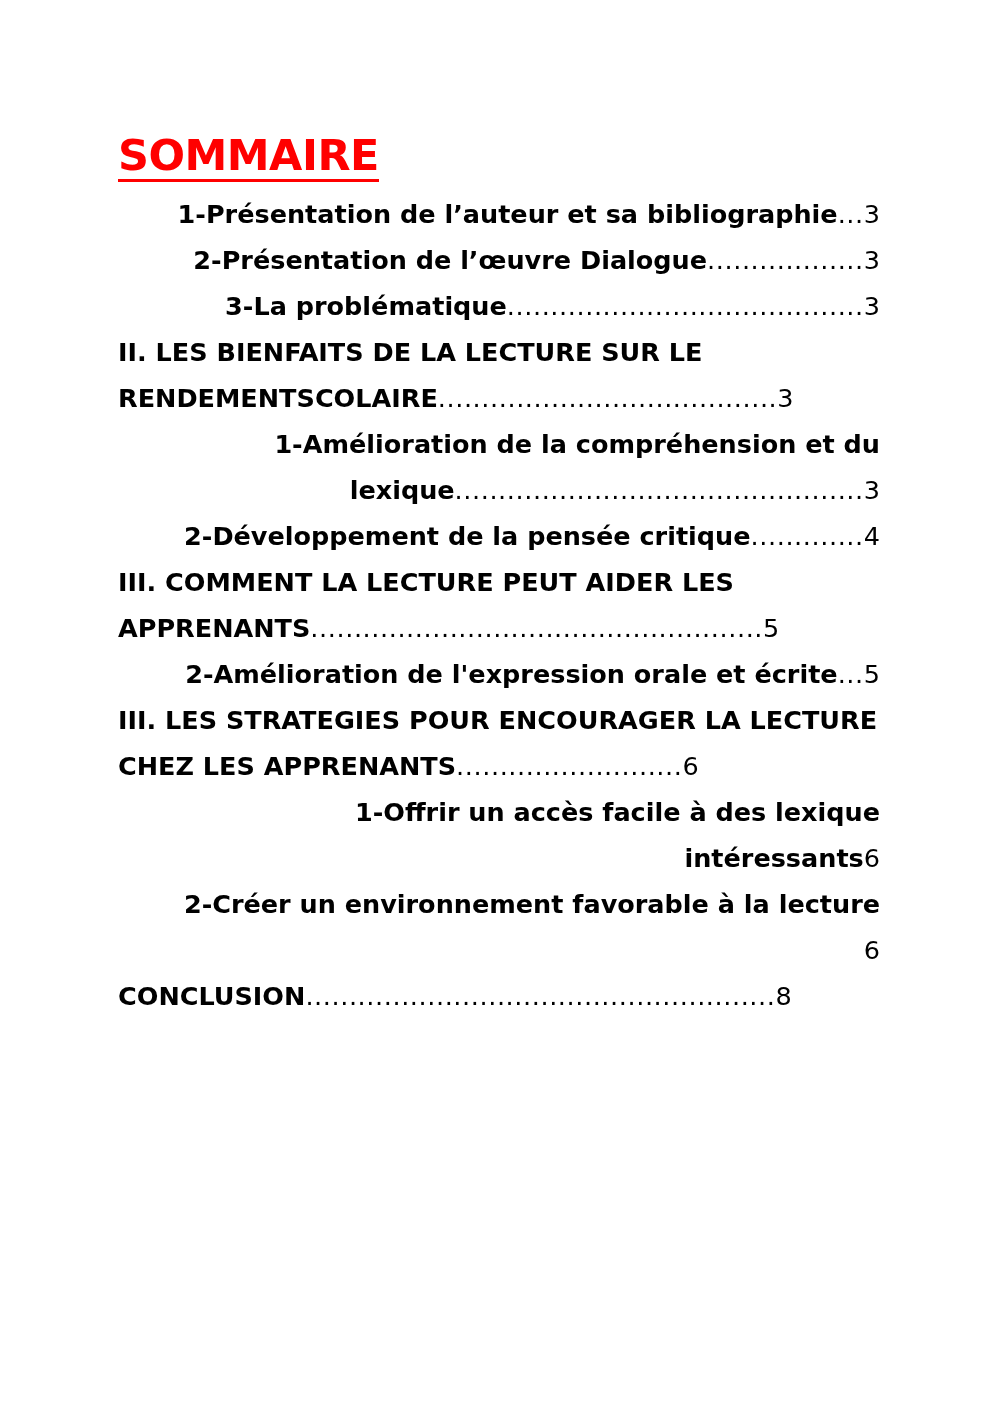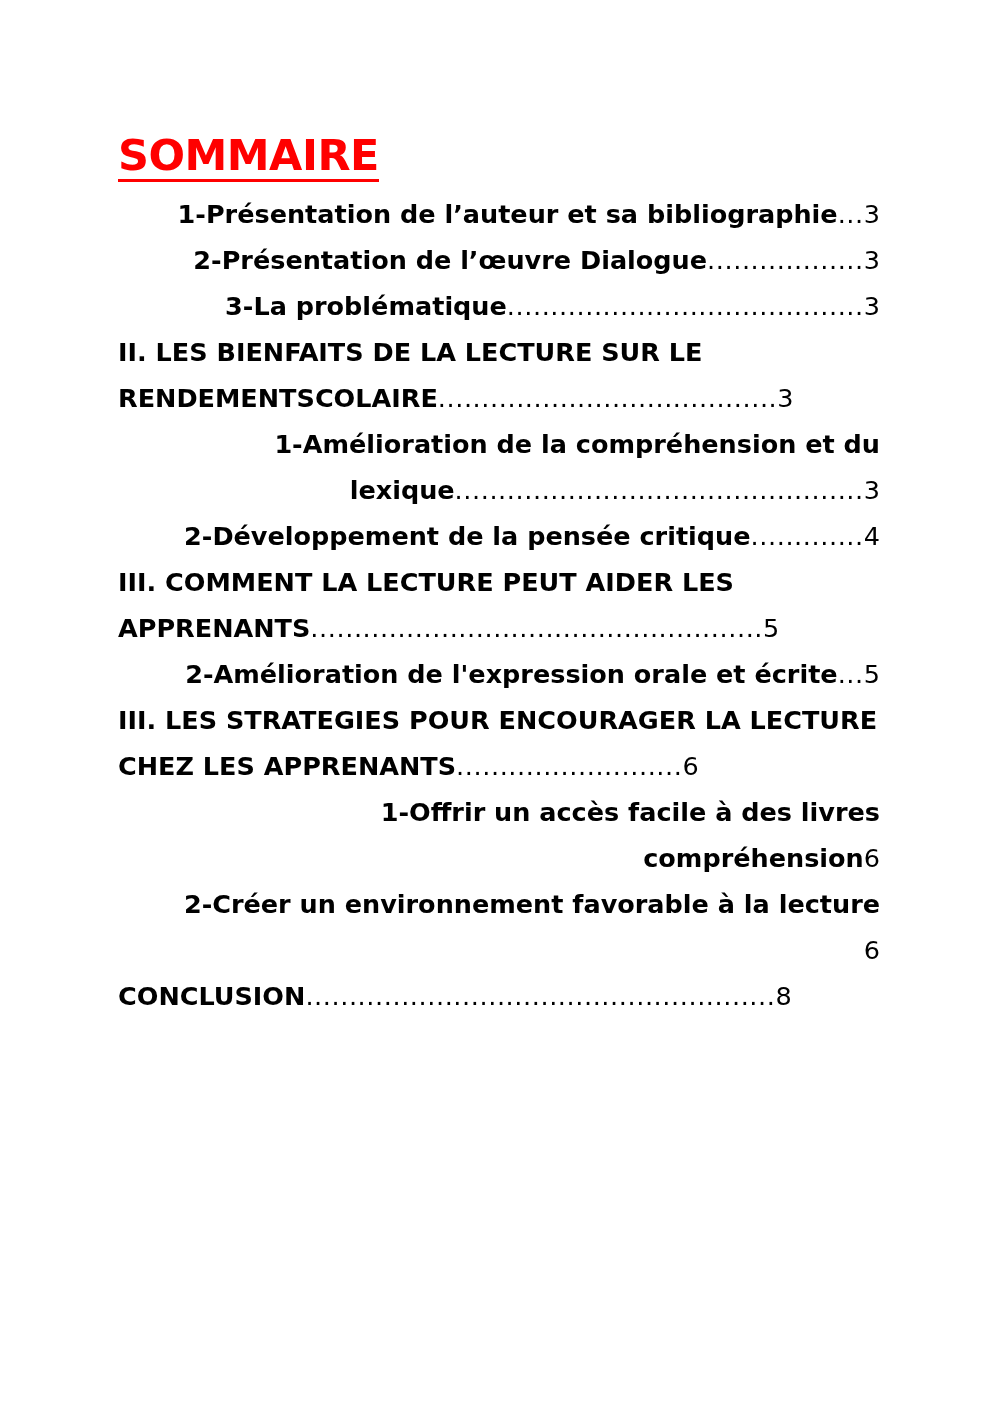--- a/index.html
+++ b/index.html
@@ -172,21 +172,21 @@
         <div class="toc-entry level-1">
           <span class="wrap-body"><span class="label">III. COMMENT LA LECTURE PEUT AIDER LES APPRENANTS</span><span class="leader">....................................................</span><span class="pagenum">5</span></span>
         </div>
         <div class="toc-entry level-2">
           <span class="wrap-body"><span class="marker">2-</span><span class="label">Amélioration de l'expression orale et écrite</span><span class="leader">...</span><span class="pagenum">5</span></span>
         </div>
         <div class="toc-entry level-1">
           <span class="wrap-body"><span class="label">III. LES STRATEGIES POUR ENCOURAGER LA LECTURE CHEZ LES APPRENANTS</span><span class="leader">..........................</span><span class="pagenum">6</span></span>
         </div>
         <div class="toc-entry level-2">
-          <span class="wrap-body"><span class="marker">1-</span><span class="label">Offrir un accès facile à des livres compréhension</span><span class="leader"></span><span class="pagenum">6</span></span>
+          <span class="wrap-body"><span class="marker">1-</span><span class="label">Offrir un accès facile à des lexique intéressants</span><span class="leader"></span><span class="pagenum">6</span></span>
         </div>
         <div class="toc-entry level-2">
           <span class="wrap-body"><span class="marker">2-</span><span class="label">Créer un environnement favorable à la lecture</span><span class="leader"> </span><span class="pagenum">6</span></span>
         </div>
         <div class="toc-entry level-1">
           <span class="wrap-body"><span class="label">CONCLUSION</span><span class="leader">......................................................</span><span class="pagenum">8</span></span>
         </div>
       </div>
 
   </div>

